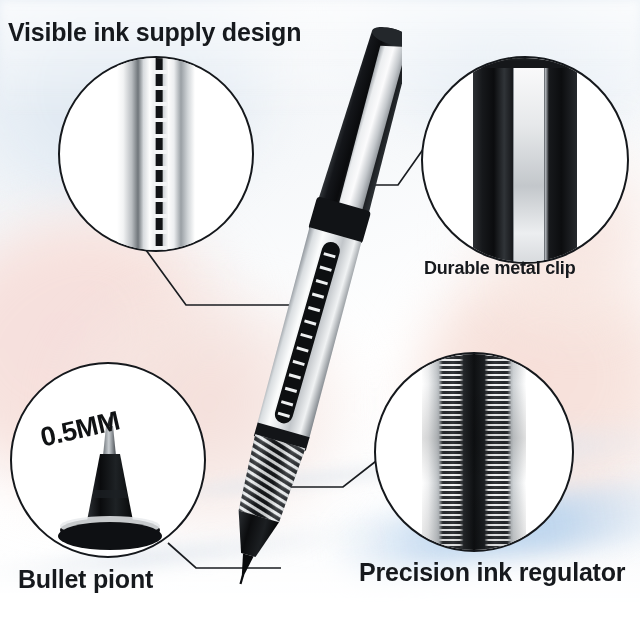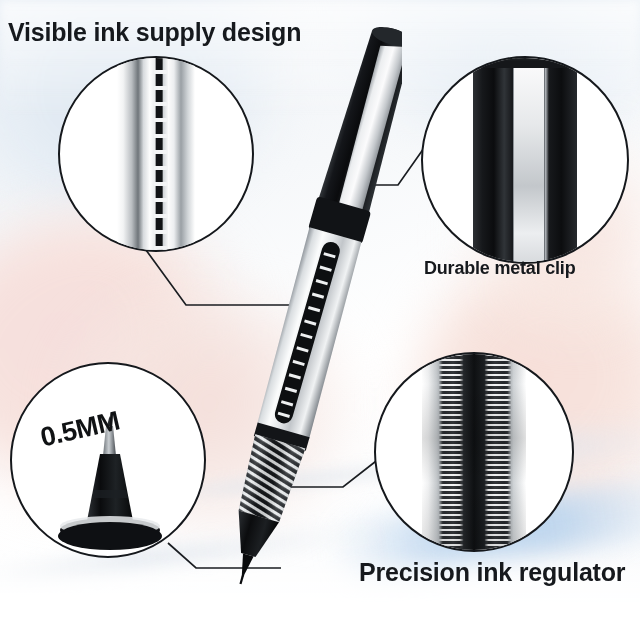--- a/index.html
+++ b/index.html
@@ -397,16 +397,17 @@
       <div class="reg-body"></div>
       <div class="reg-ribs"></div>
       <div class="reg-shade"></div>
     </div>
   </div>
 
   <div class="caption cap-ink">Visible ink supply design</div>
 
   <div class="caption cap-clip">Durable metal clip</div>
 
+  <div class="caption cap-tip">Bullet piont</div>
 
   <div class="caption cap-reg">Precision ink regulator</div>
 
 </div>
 
 </body></html>

